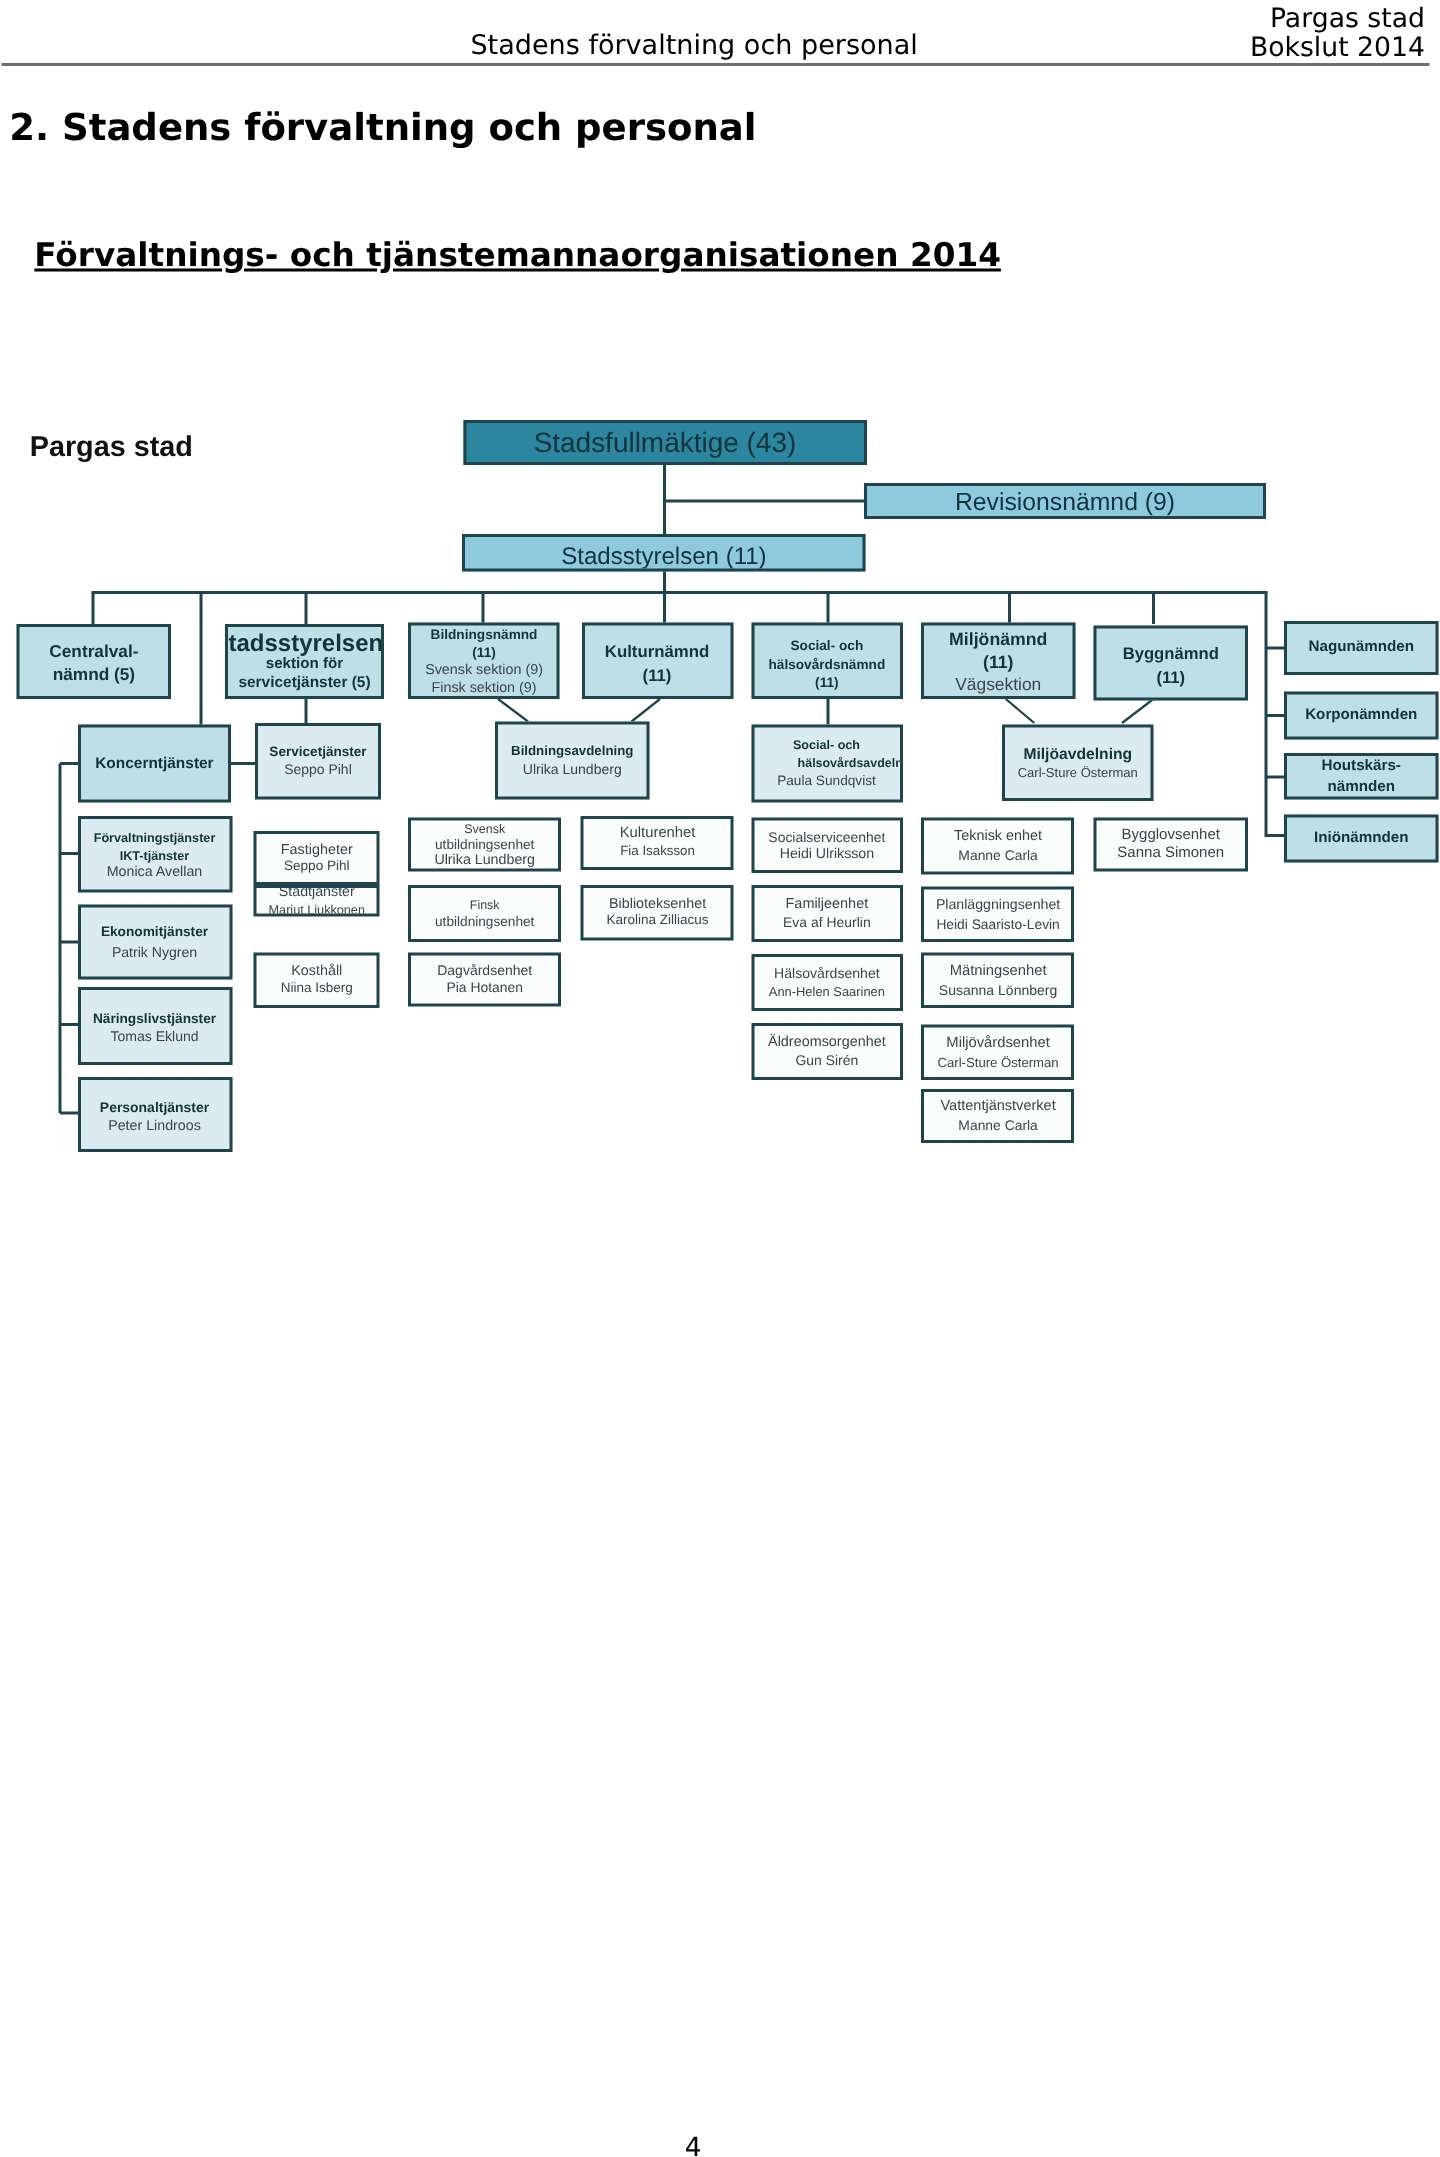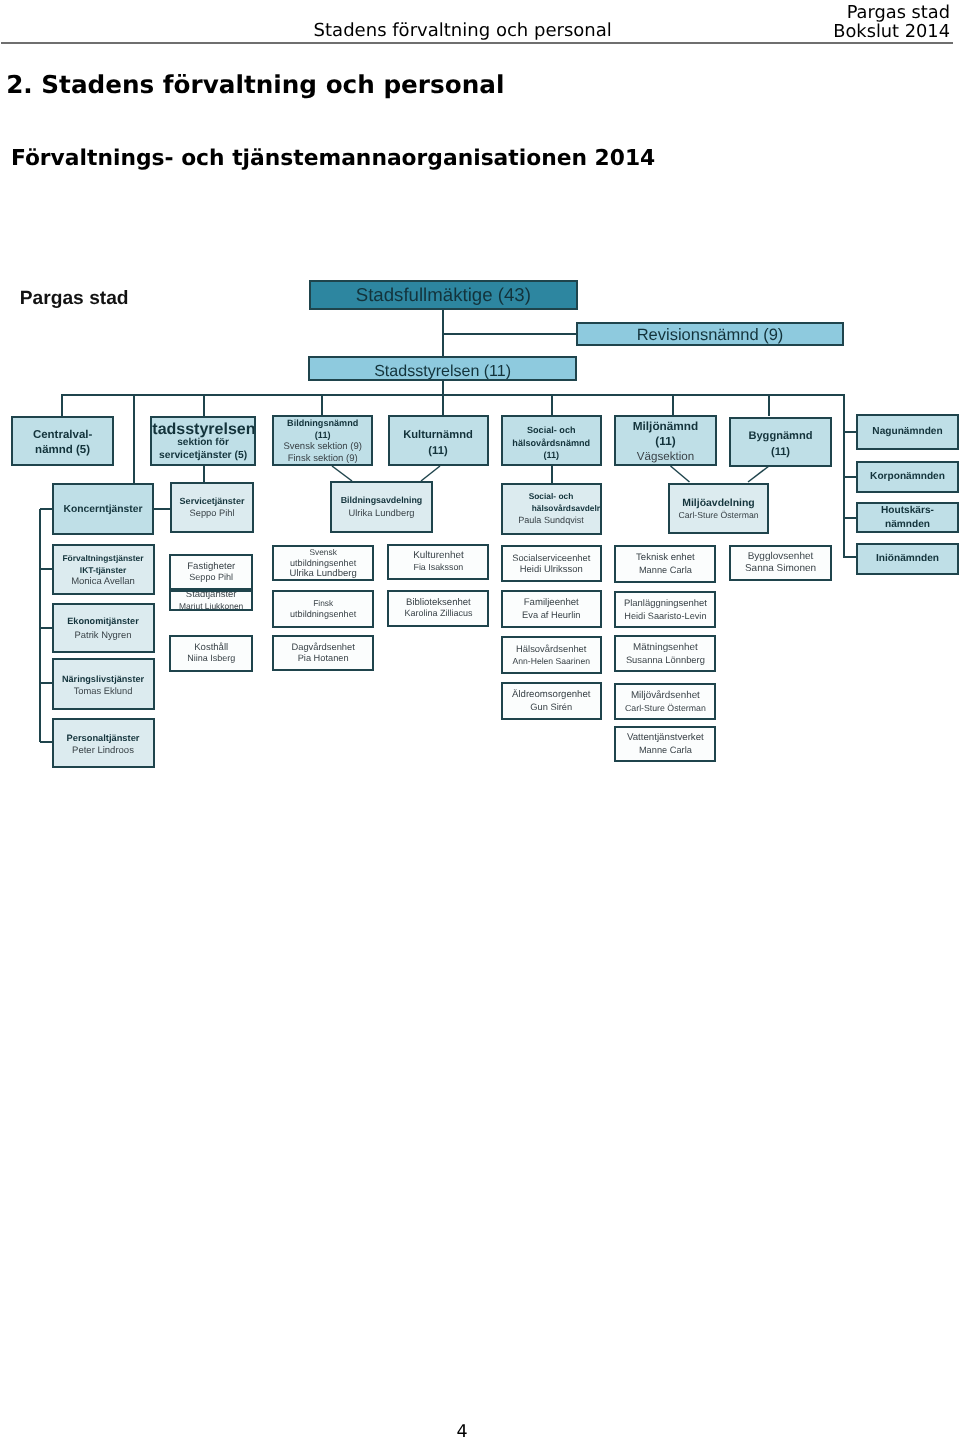--- a/index.html
+++ b/index.html
@@ -9,21 +9,21 @@
        -webkit-font-smoothing:antialiased;text-rendering:geometricPrecision;}
   #doc{position:absolute;left:0;top:0;width:960px;height:1438px;}
   #hdr-center{position:absolute;left:313.6px;top:21.3px;font-size:18.05px;line-height:20px;
               white-space:nowrap;font-family:"DejaVu Sans",sans-serif;}
   #hdr-right{position:absolute;left:600px;top:2.5px;width:350px;text-align:right;
              font-size:17.8px;line-height:19.8px;font-family:"DejaVu Sans",sans-serif;}
   #hdr-rule{position:absolute;left:1px;top:42px;width:952px;height:2px;background:#6f6f6f;}
   #title1{position:absolute;left:6.2px;top:71px;font-size:24.7px;font-weight:bold;
           line-height:28px;white-space:nowrap;margin:0;font-family:"DejaVu Sans",sans-serif;}
   #title2{position:absolute;left:6.9px;top:142px;font-size:21.8px;font-weight:bold;
-          line-height:25px;white-space:nowrap;margin:4px;font-family:"DejaVu Sans",sans-serif;}
+          line-height:25px;white-space:nowrap;margin:16px;font-family:"DejaVu Sans",sans-serif;text-decoration:underline;}
   #pageno{position:absolute;left:435px;top:1422px;width:54px;text-align:center;
           font-size:17.5px;font-family:"DejaVu Sans",sans-serif;}
   #org-name{position:absolute;left:19.8px;top:288px;color:#121212;}
   #org-name .l1{font-weight:bold;font-size:19.2px;line-height:22px;white-space:nowrap;}
   #org-name .l2{font-size:20.6px;line-height:24px;white-space:nowrap;margin-left:-0.6px;margin-top:6px;}
   #chart{position:absolute;left:0;top:0;width:960px;height:1438px;}
   .bx{position:absolute;box-sizing:border-box;display:flex;flex-direction:column;
       align-items:center;justify-content:center;text-align:center;
       border:2px solid #1f444c;overflow:hidden;}
   .bx .ltxt{display:block;white-space:nowrap;}

